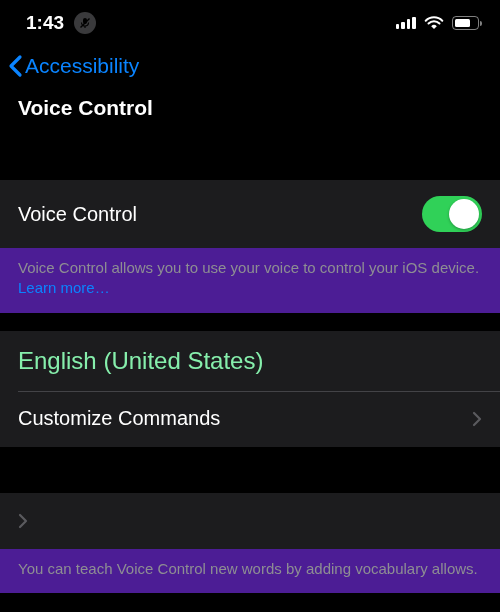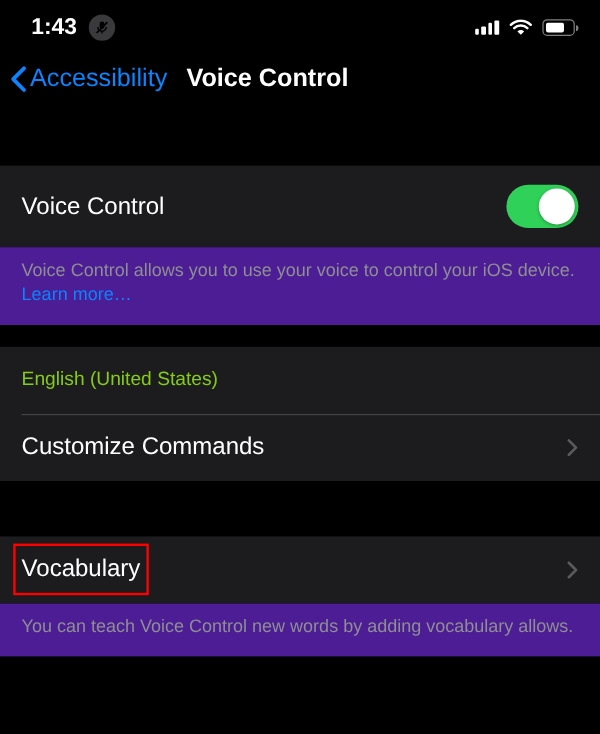--- a/index.html
+++ b/index.html
@@ -84,23 +84,23 @@
     }
     .battery-tip {
       width: 2px;
       height: 5px;
       background: rgba(255,255,255,0.5);
       border-radius: 0 2px 2px 0;
       margin-left: 1.5px;
     }
     .nav-bar {
       display: flex;
-      align-items: center;
       padding: 10px 8px 14px 8px;
-      gap: 6px;
+      gap: 18px;
+      flex-direction: column;
     }
     .nav-back {
       display: flex;
       align-items: center;
       color: #0a84ff;
       font-size: 21px;
       gap: 1px;
     }
     .nav-back-chevron svg { display: block; }
     .nav-title {
@@ -138,22 +138,22 @@
       left: 18px;
       right: 0;
       height: 0.5px;
       background: rgba(84,84,88,0.7);
     }
     .list-label {
       font-size: 20px;
       color: #ffffff;
     }
     .list-value {
-      font-size: 16px;
-      color: #84cc16;
+      font-size: 24px;
+      color: #86efac;
     }
     .list-right {
       display: flex;
       align-items: center;
       gap: 10px;
     }
     .chevron-right svg { display: block; }
     .toggle {
       width: 60px;
       height: 36px;
@@ -277,23 +277,20 @@
         </svg>
       </span>
     </div>
   </div>
 </div>
 
 <div class="section-gap-small"></div>
 
 <div class="list-group">
   <div class="list-item">
-    <span class="highlight-box">
-      <span class="list-label">Vocabulary</span>
-    </span>
     <div class="list-right">
       <span class="chevron-right">
         <svg width="10" height="16" viewBox="0 0 10 16">
           <polyline points="2,2 8,8 2,14" stroke="#5a5a5e" stroke-width="2.2" fill="none" stroke-linecap="round" stroke-linejoin="round"></polyline>
         </svg>
       </span>
     </div>
   </div>
 </div>
 <div class="footer-text">

